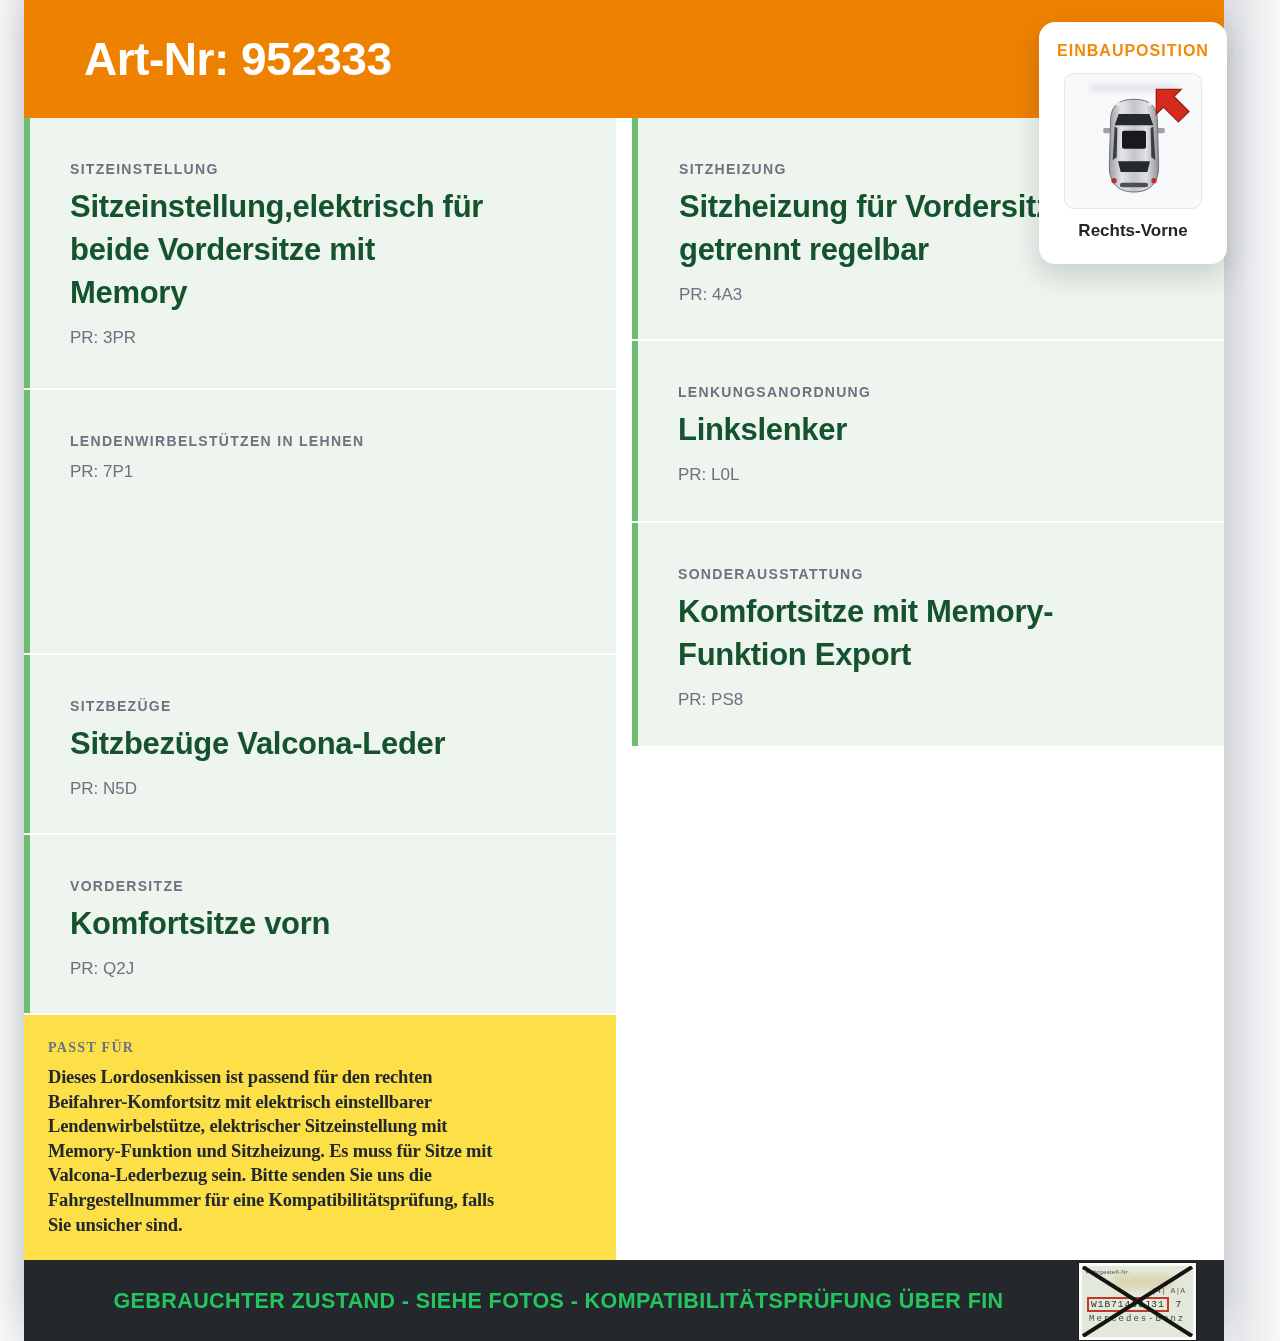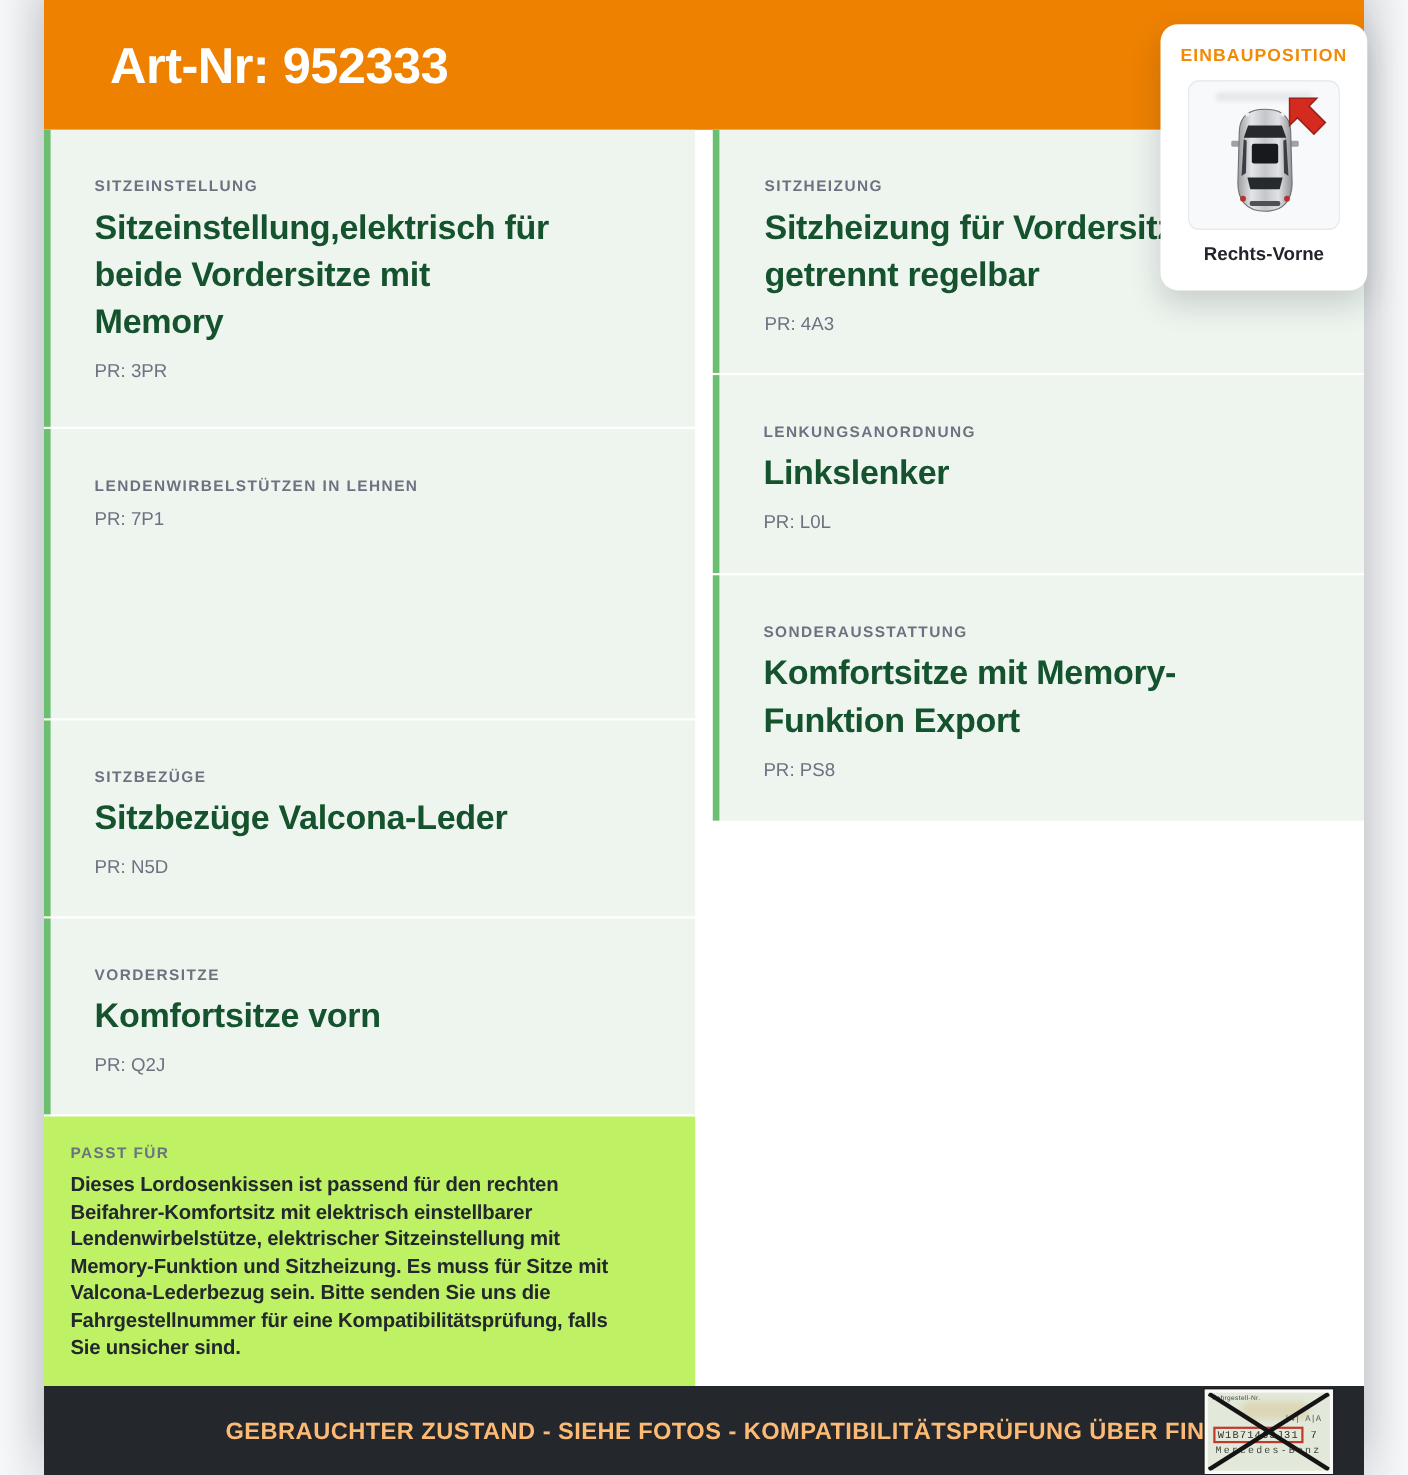--- a/index.html
+++ b/index.html
@@ -3,21 +3,21 @@
 <meta charset="utf-8">
 <style>
   * { margin:0; padding:0; box-sizing:border-box; }
   html,body { width:1280px; height:1341px; }
   body {
     font-family:"Liberation Sans","DejaVu Sans",sans-serif;
     background:linear-gradient(90deg,#f6f7f8 0%,#e7e9ec 3%,#e7e9ec 97%,#f6f7f8 100%);
     position:relative;
   }
   .page {
-    position:absolute; left:40px; top:0; width:1200px; height:1318px;
+    position:absolute; left:24px; top:0; width:1200px; height:1318px;
     background:#ffffff; box-shadow:0 0 34px rgba(40,45,55,0.22);
   }
   
   .header {
     height:118px; background:#EE8100; display:flex; align-items:center;
     padding-left:60px;
   }
   .header h1 {
     color:#ffffff; font-size:46px; font-weight:700; letter-spacing:-0.5px;
   }
@@ -36,21 +36,21 @@
     margin-top:9px; font-size:31px; line-height:43px; font-weight:700;
     color:#14532d; letter-spacing:-0.3px; white-space:pre-line;
   }
   .card .pr {
     margin-top:13px; font-size:17px; line-height:22px; color:#6B7280;
   }
   .h270{height:270px;} .h263{height:263px;} .h178{height:178px;}
   .h221{height:221px;padding-left:41px;} .h180{height:180px;} .h223{height:223px;}
   
   .passt {
-    background:#bef264; height:245px; padding:26px 12px 0 24px;
+    background:#fde047; height:245px; padding:26px 12px 0 24px;font-family:Liberation Serif, serif;
   }
   .passt .text {
     margin-top:10px; font-size:18.5px; line-height:24.6px; font-weight:700;
     letter-spacing:-0.2px; color:#23272E; white-space:pre-line;
   }
   
   .einbau {
     position:absolute; left:1003px; top:22px; width:188px; height:242px;
     background:#ffffff; border-radius:16px; z-index:10;
     box-shadow:0 12px 28px rgba(30,35,45,0.18); text-align:center;
@@ -72,21 +72,21 @@
   .car-box svg.car { position:absolute; left:32px; top:22px; }
   .car-box svg.arrow { position:absolute; right:8px; top:6px; }
   .einbau .pos-name {
     margin-top:12px; font-size:17px; font-weight:700; color:#22262C;
   }
   
   .footer {
     height:83px; background:#24282D; display:flex; align-items:center;
   }
   .footer .ftext {
-    flex:1; text-align:right; color:#fdba74; font-size:21.5px;
+    flex:1; text-align:center; color:#22c55e; font-size:21.5px;
     font-weight:700; letter-spacing:0.4px; padding-left:14px;
   }
   .doc {
     width:117px; height:77px; margin-right:28px; flex:0 0 auto;
     background:#E3E9DA; border:3px solid #FAFAF8; outline:1px solid #1c1c1c;
     position:relative; overflow:hidden;
   }
   .doc .d-label { position:absolute; top:3px; left:4px; font-size:6px; color:#3a4238; letter-spacing:0.3px; }
   .doc .blob { position:absolute; top:8px; left:30px; width:62px; height:16px; background:#d8cda4; opacity:0.65; border-radius:8px; filter:blur(3px); }
   .doc .stamp { position:absolute; top:20px; right:8px; font-size:8px; color:#555e52; font-family:"Liberation Mono","DejaVu Sans Mono",monospace; }

